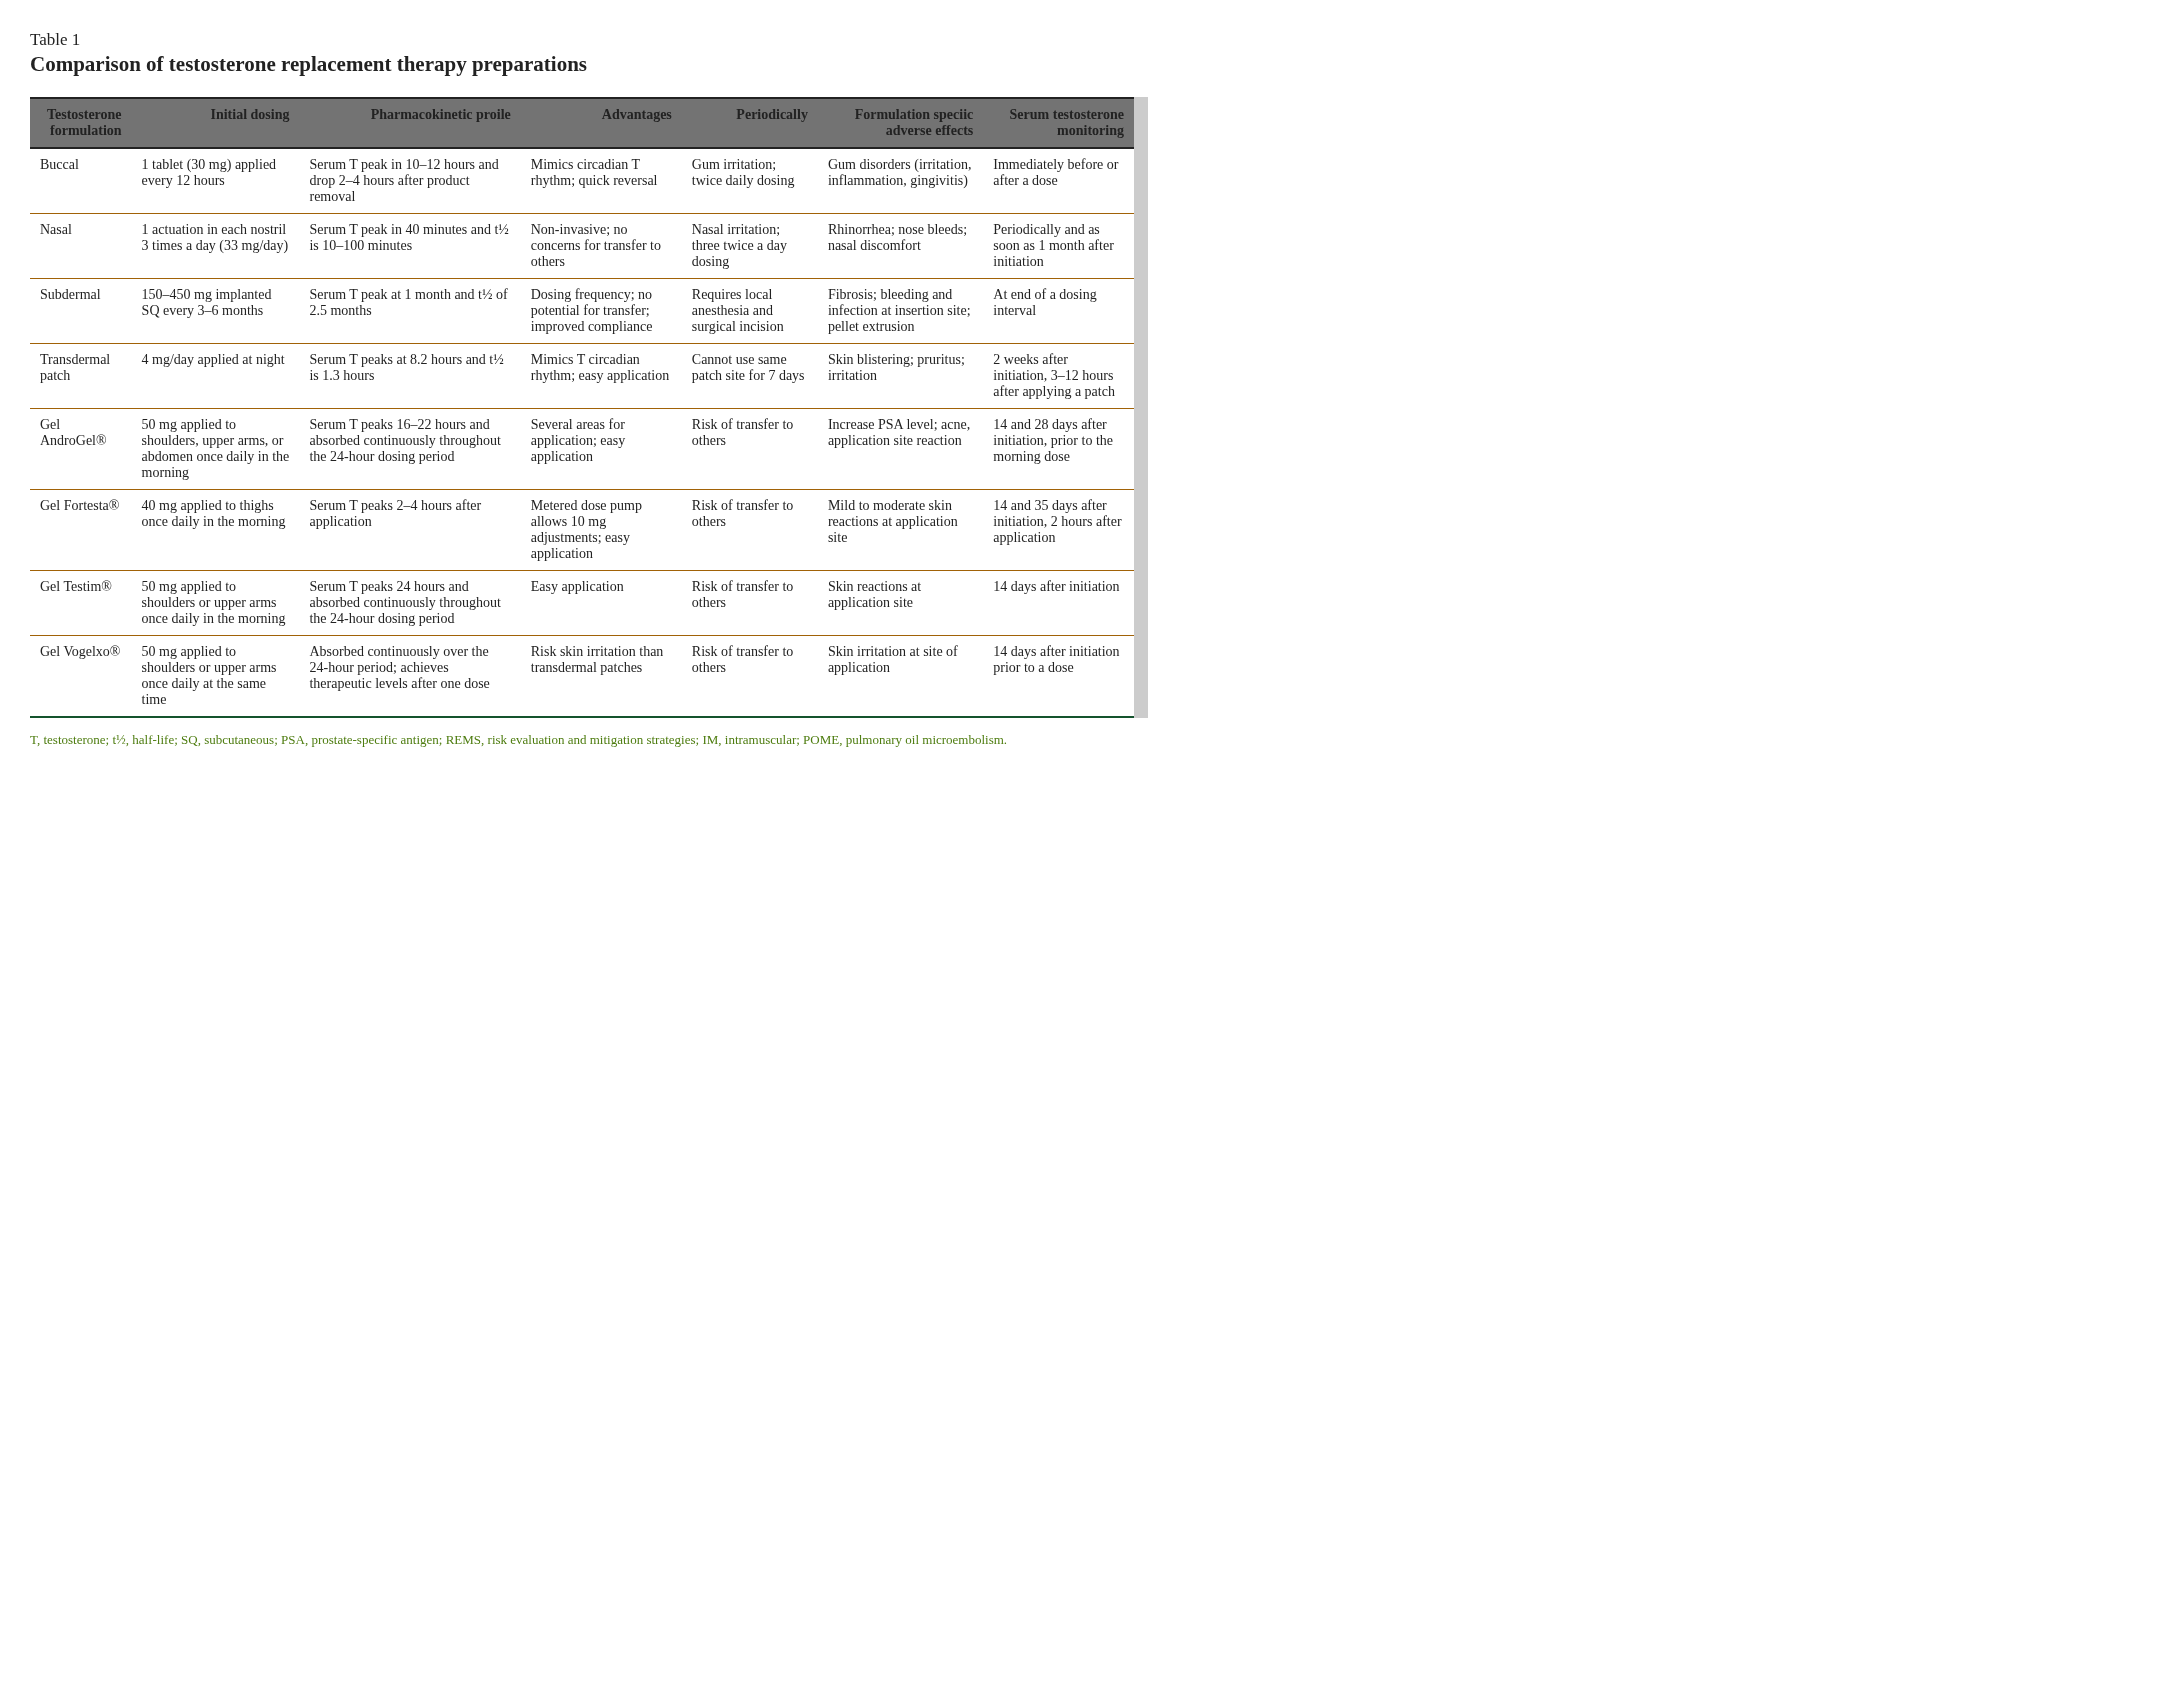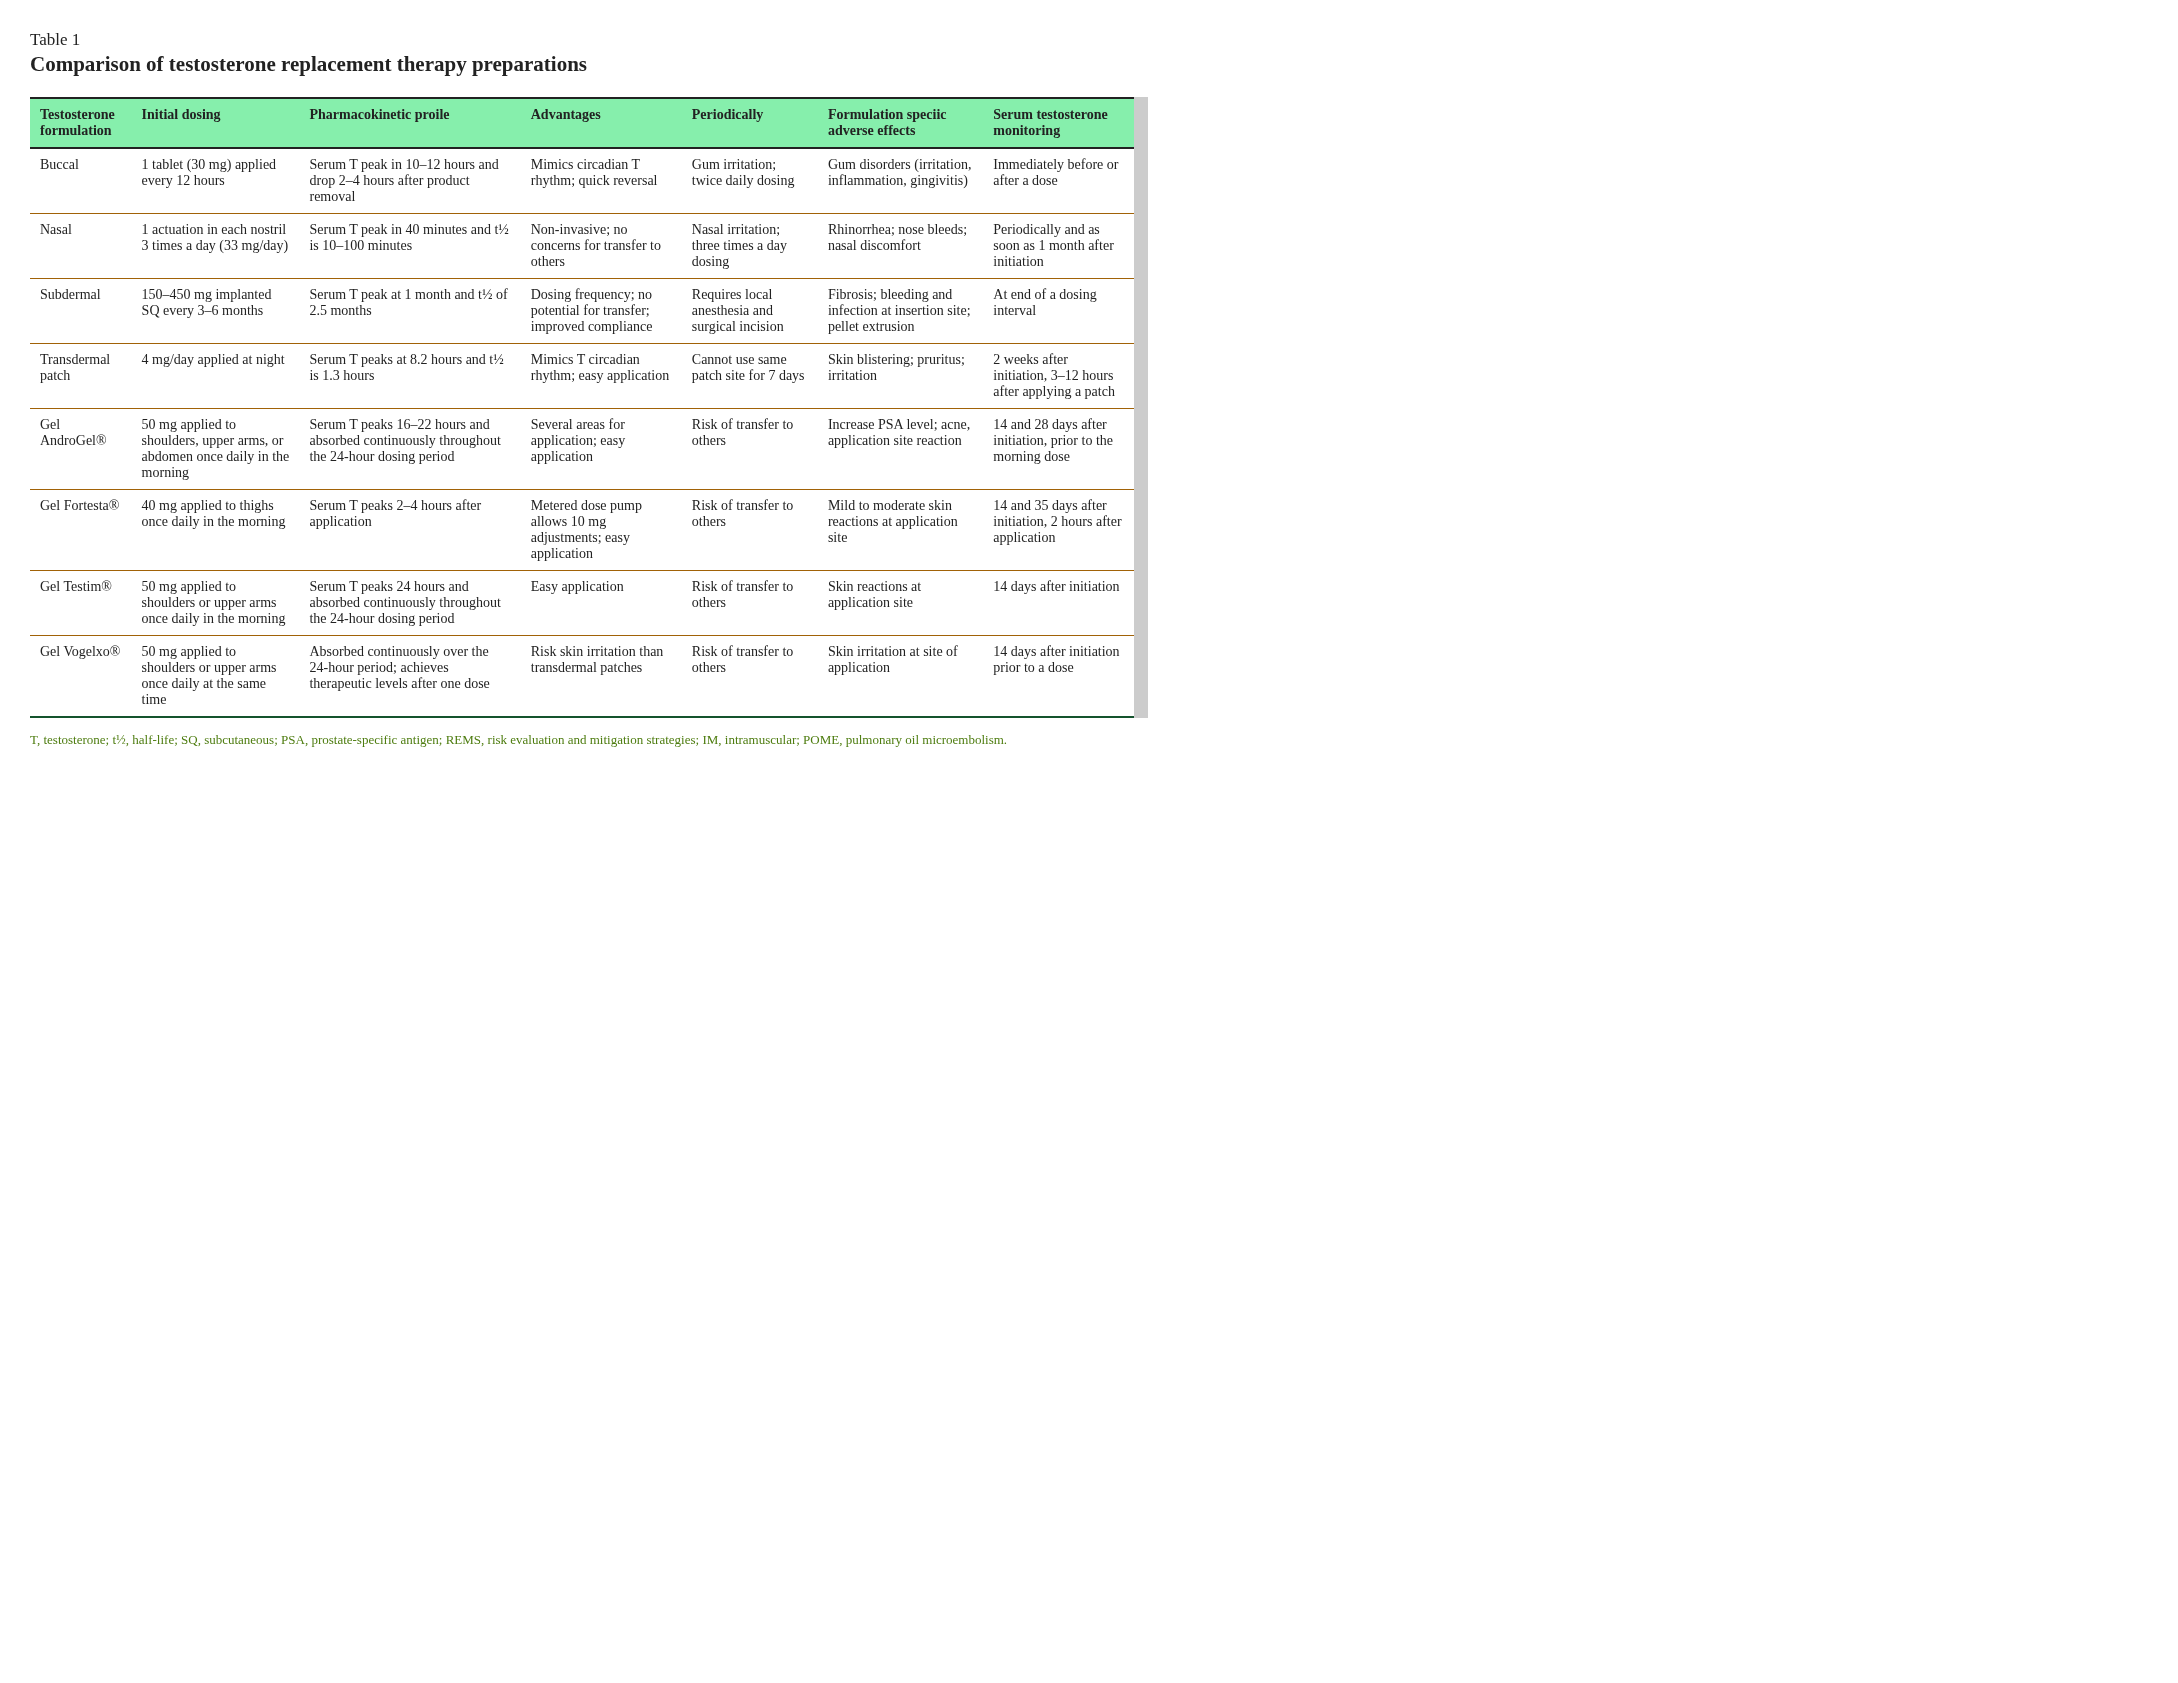--- a/index.html
+++ b/index.html
@@ -32,24 +32,24 @@
     table {
       width: 100%;
       border-collapse: collapse;
       font-size: 14px;
       font-family: Georgia, serif;
     }
     thead tr th {
       border-top: 2px solid #222;
       border-bottom: 2px solid #222;
       padding: 8px 10px;
-      text-align: left;
+      text-align: right;
       font-weight: bold;
       vertical-align: top;
-      background: #86efac;
+      background: #737373;
     }
     tbody tr td {
       padding: 8px 10px;
       vertical-align: top;
       border-bottom: 1px solid #a16207;
     }
     tbody tr:last-child td {
       border-bottom: 2px solid #14532d;
     }
     .footer-note {
@@ -86,21 +86,21 @@
           <td>Mimics circadian T rhythm; quick reversal</td>
           <td>Gum irritation; twice daily dosing</td>
           <td>Gum disorders (irritation, inflammation, gingivitis)</td>
           <td>Immediately before or after a dose</td>
         </tr>
         <tr>
           <td>Nasal</td>
           <td>1 actuation in each nostril 3 times a day (33 mg/day)</td>
           <td>Serum T peak in 40 minutes and t½ is 10–100 minutes</td>
           <td>Non-invasive; no concerns for transfer to others</td>
-          <td>Nasal irritation; three times a day dosing</td>
+          <td>Nasal irritation; three twice a day dosing</td>
           <td>Rhinorrhea; nose bleeds; nasal discomfort</td>
           <td>Periodically and as soon as 1 month after initiation</td>
         </tr>
         <tr>
           <td>Subdermal</td>
           <td>150–450 mg implanted SQ every 3–6 months</td>
           <td>Serum T peak at 1 month and t½ of 2.5 months</td>
           <td>Dosing frequency; no potential for transfer; improved compliance</td>
           <td>Requires local anesthesia and surgical incision</td>
           <td>Fibrosis; bleeding and infection at insertion site; pellet extrusion</td>

